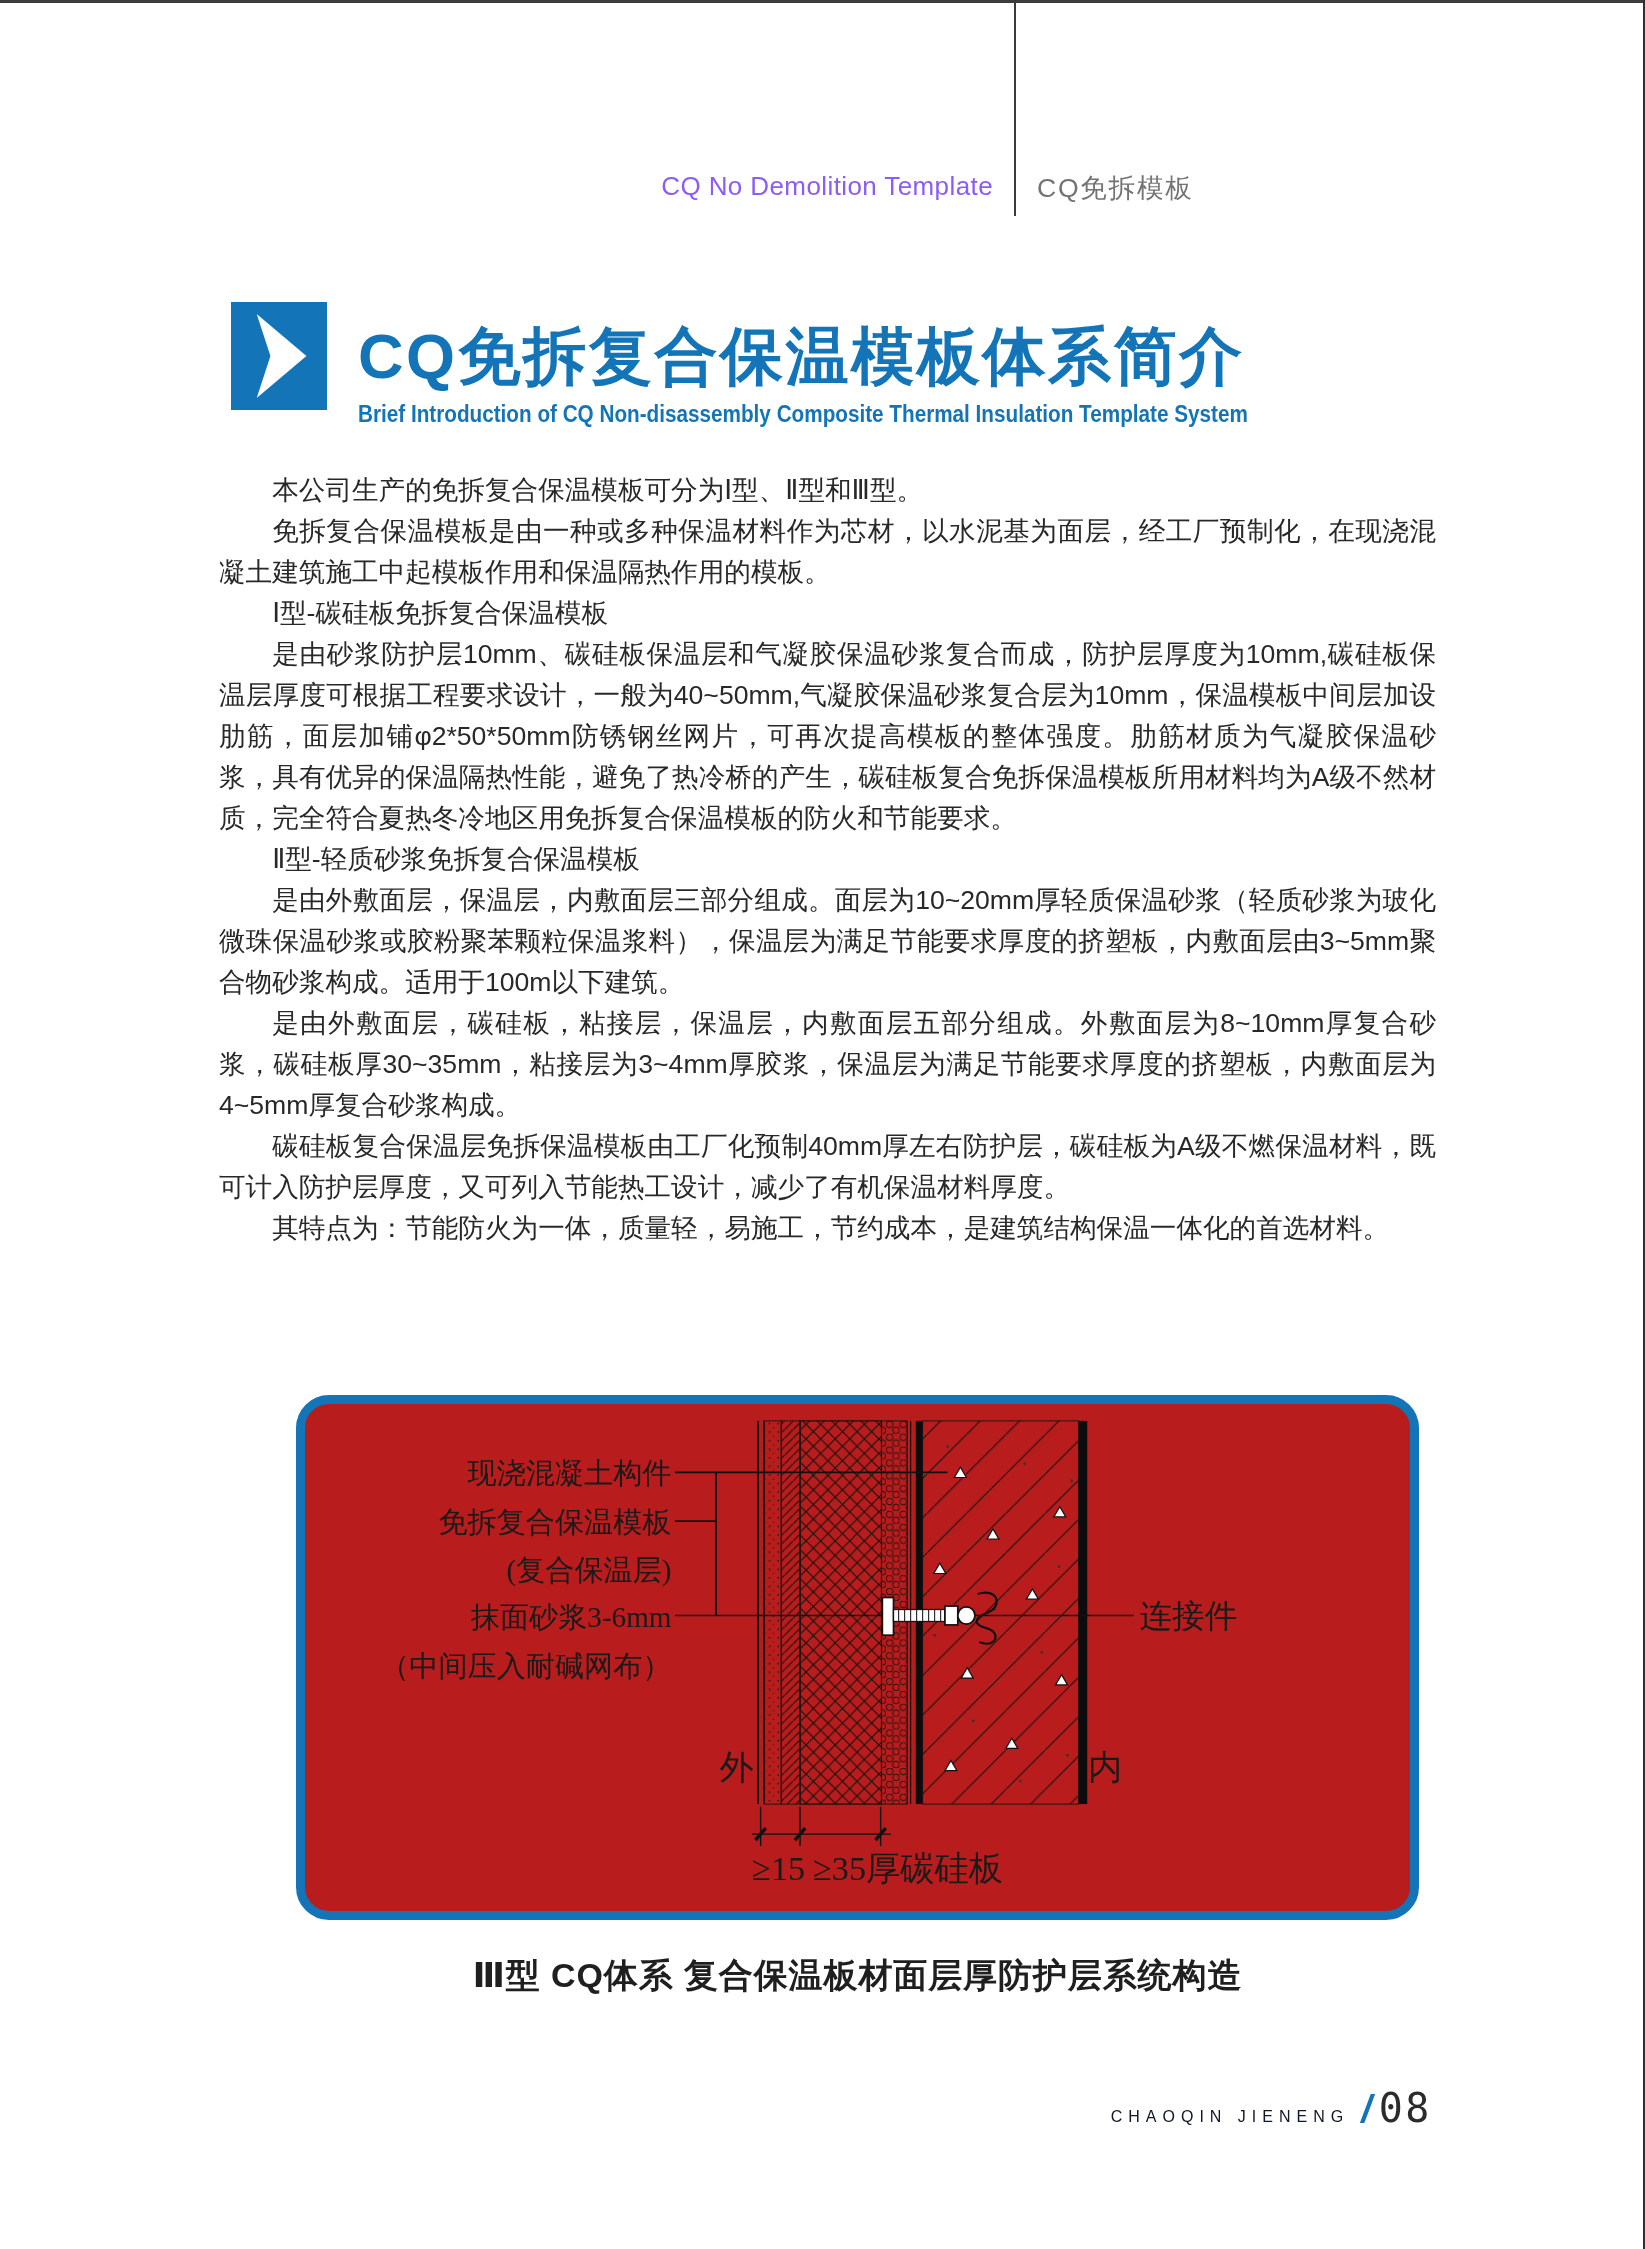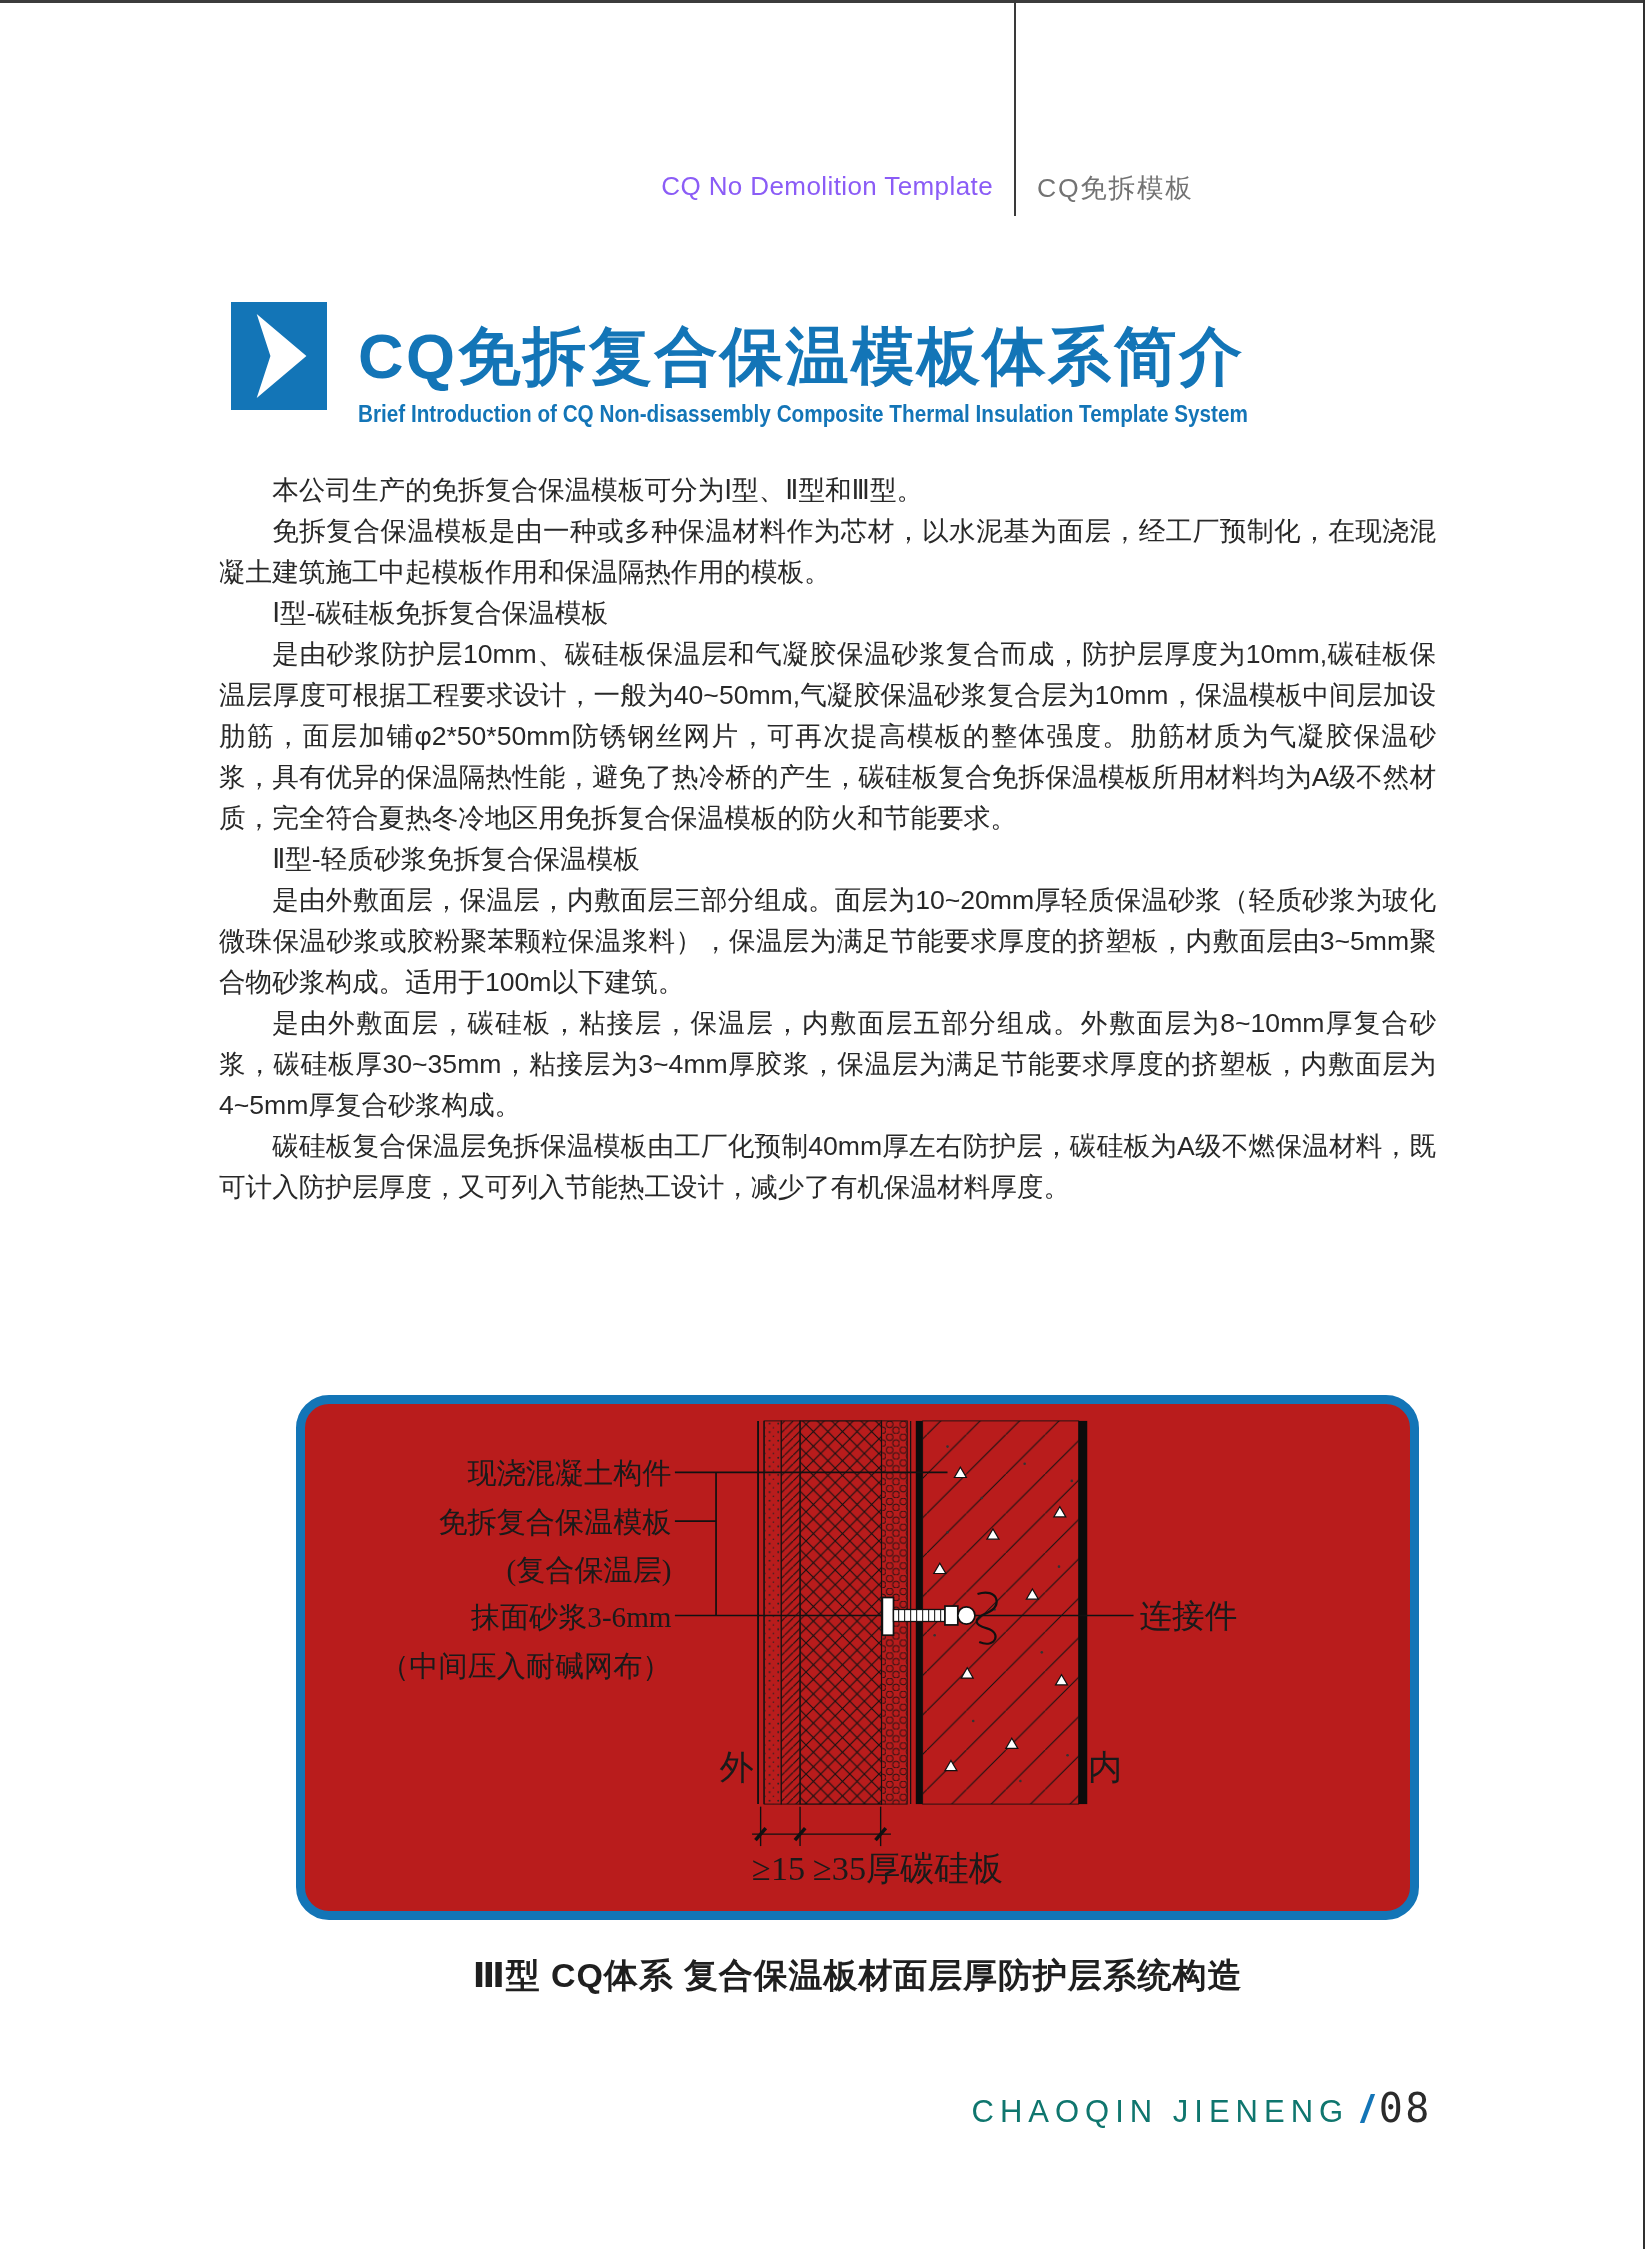--- a/index.html
+++ b/index.html
@@ -53,21 +53,21 @@
     position:absolute;left:296px;top:1953px;width:1123px;
     text-align:center;font-size:34px;font-weight:bold;color:#1f1f1f;
     letter-spacing:0.9px;white-space:nowrap;
   }
 
   
   .footer{
     position:absolute;right:214px;top:2085px;
     display:flex;align-items:baseline;
   }
-  .footer .brand{font-size:31px;color:#0f766e;letter-spacing:6px;}
+  .footer .brand{font-size:16px;color:#0f172a;letter-spacing:6px;}
   .footer .slash{font-size:38px;color:#1375b7;font-style:italic;margin:0 6.9px 0 12px;font-weight:bold;}
   .footer .pageno{font-size:40px;color:#2b2b2b;letter-spacing:2.6px;font-family:"DejaVu Sans Mono","Liberation Mono",monospace;}
 
   .diag-label{font-family:"Liberation Serif","DejaVu Serif",serif;fill:#1a1a1a;}
 </style>
 </head>
 <body>
 
 <div class="page">
 
@@ -88,20 +88,21 @@
 
   <div class="body-text">
     <p>本公司生产的免拆复合保温模板可分为Ⅰ型、Ⅱ型和Ⅲ型。</p>
     <p>免拆复合保温模板是由一种或多种保温材料作为芯材，以水泥基为面层，经工厂预制化，在现浇混凝土建筑施工中起模板作用和保温隔热作用的模板。</p>
     <p>Ⅰ型-碳硅板免拆复合保温模板</p>
     <p>是由砂浆防护层10mm、碳硅板保温层和气凝胶保温砂浆复合而成，防护层厚度为10mm,碳硅板保温层厚度可根据工程要求设计，一般为40~50mm,气凝胶保温砂浆复合层为10mm，保温模板中间层加设肋筋，面层加铺φ2*50*50mm防锈钢丝网片，可再次提高模板的整体强度。肋筋材质为气凝胶保温砂浆，具有优异的保温隔热性能，避免了热冷桥的产生，碳硅板复合免拆保温模板所用材料均为A级不然材质，完全符合夏热冬冷地区用免拆复合保温模板的防火和节能要求。</p>
     <p>Ⅱ型-轻质砂浆免拆复合保温模板</p>
     <p>是由外敷面层，保温层，内敷面层三部分组成。面层为10~20mm厚轻质保温砂浆（轻质砂浆为玻化微珠保温砂浆或胶粉聚苯颗粒保温浆料），保温层为满足节能要求厚度的挤塑板，内敷面层由3~5mm聚合物砂浆构成。适用于100m以下建筑。</p>
     <p>是由外敷面层，碳硅板，粘接层，保温层，内敷面层五部分组成。外敷面层为8~10mm厚复合砂浆，碳硅板厚30~35mm，粘接层为3~4mm厚胶浆，保温层为满足节能要求厚度的挤塑板，内敷面层为4~5mm厚复合砂浆构成。</p>
     <p>碳硅板复合保温层免拆保温模板由工厂化预制40mm厚左右防护层，碳硅板为A级不燃保温材料，既可计入防护层厚度，又可列入节能热工设计，减少了有机保温材料厚度。</p>
+    <p>其特点为：节能防火为一体，质量轻，易施工，节约成本，是建筑结构保温一体化的首选材料。</p>
   </div>
 
   <div class="diagram-box">
     <svg width="1123" height="525" viewBox="0 0 1310 612">
       <defs>
         <pattern id="stipple" width="10" height="10" patternUnits="userSpaceOnUse">
           <circle cx="2.5" cy="3" r="1.1" fill="#222"></circle>
           <circle cx="7" cy="8" r="0.9" fill="#222"></circle>
         </pattern>
         <pattern id="hatch1" width="10" height="10" patternUnits="userSpaceOnUse">

